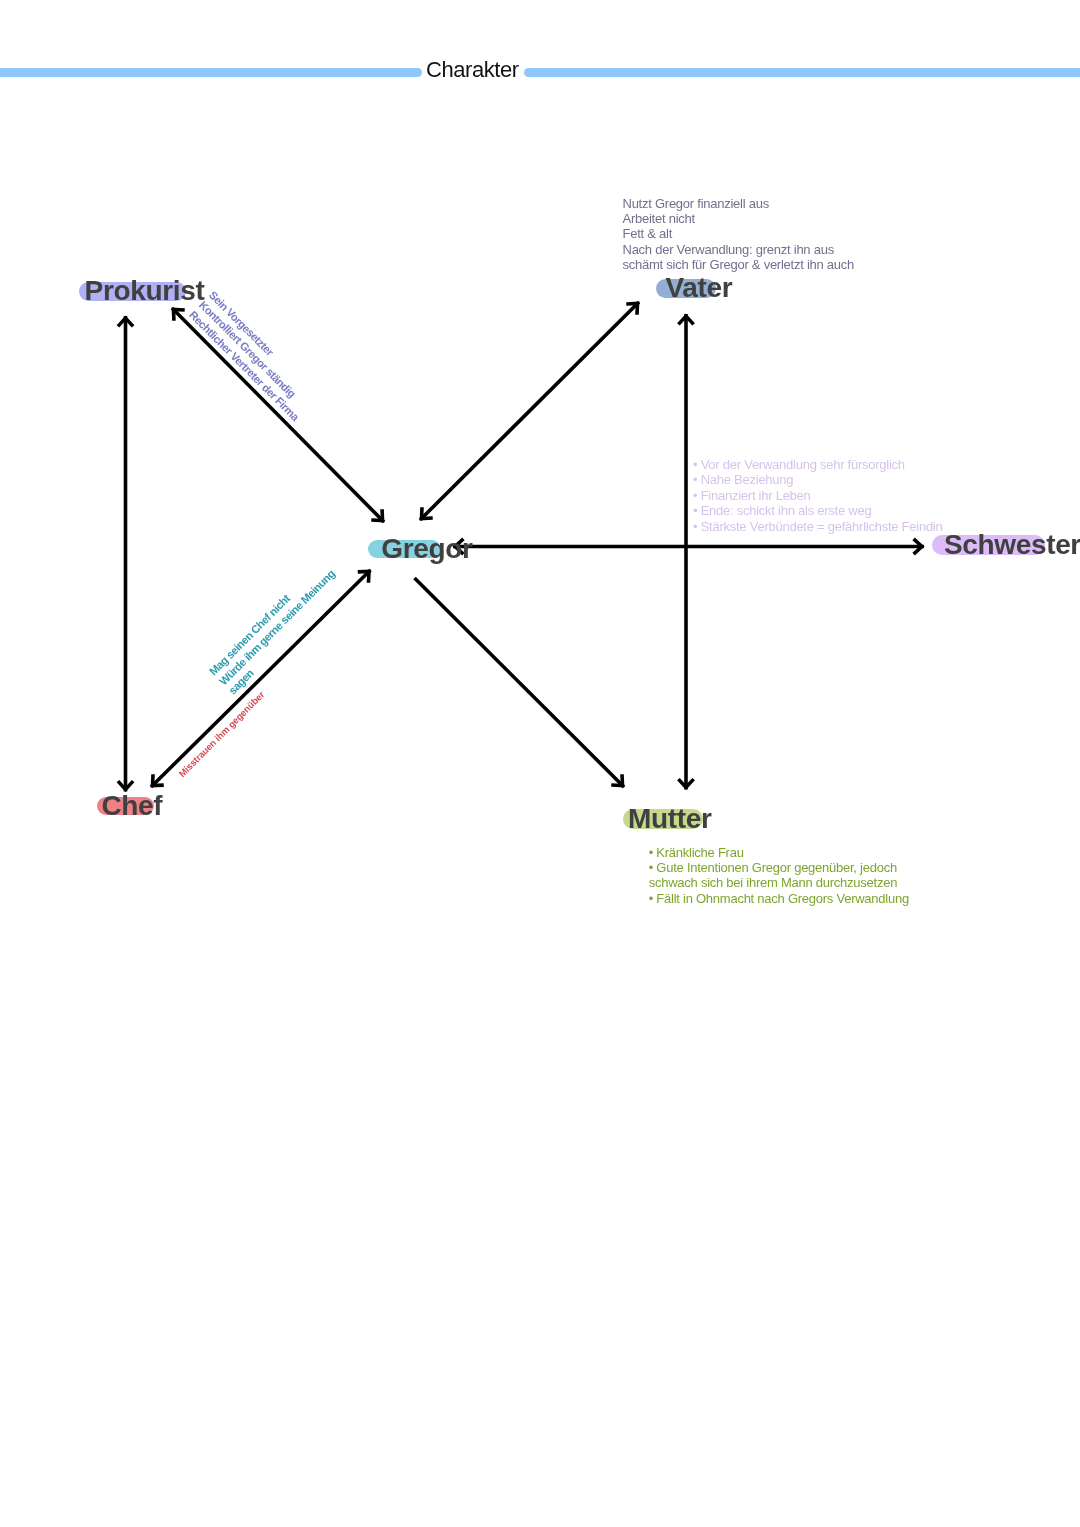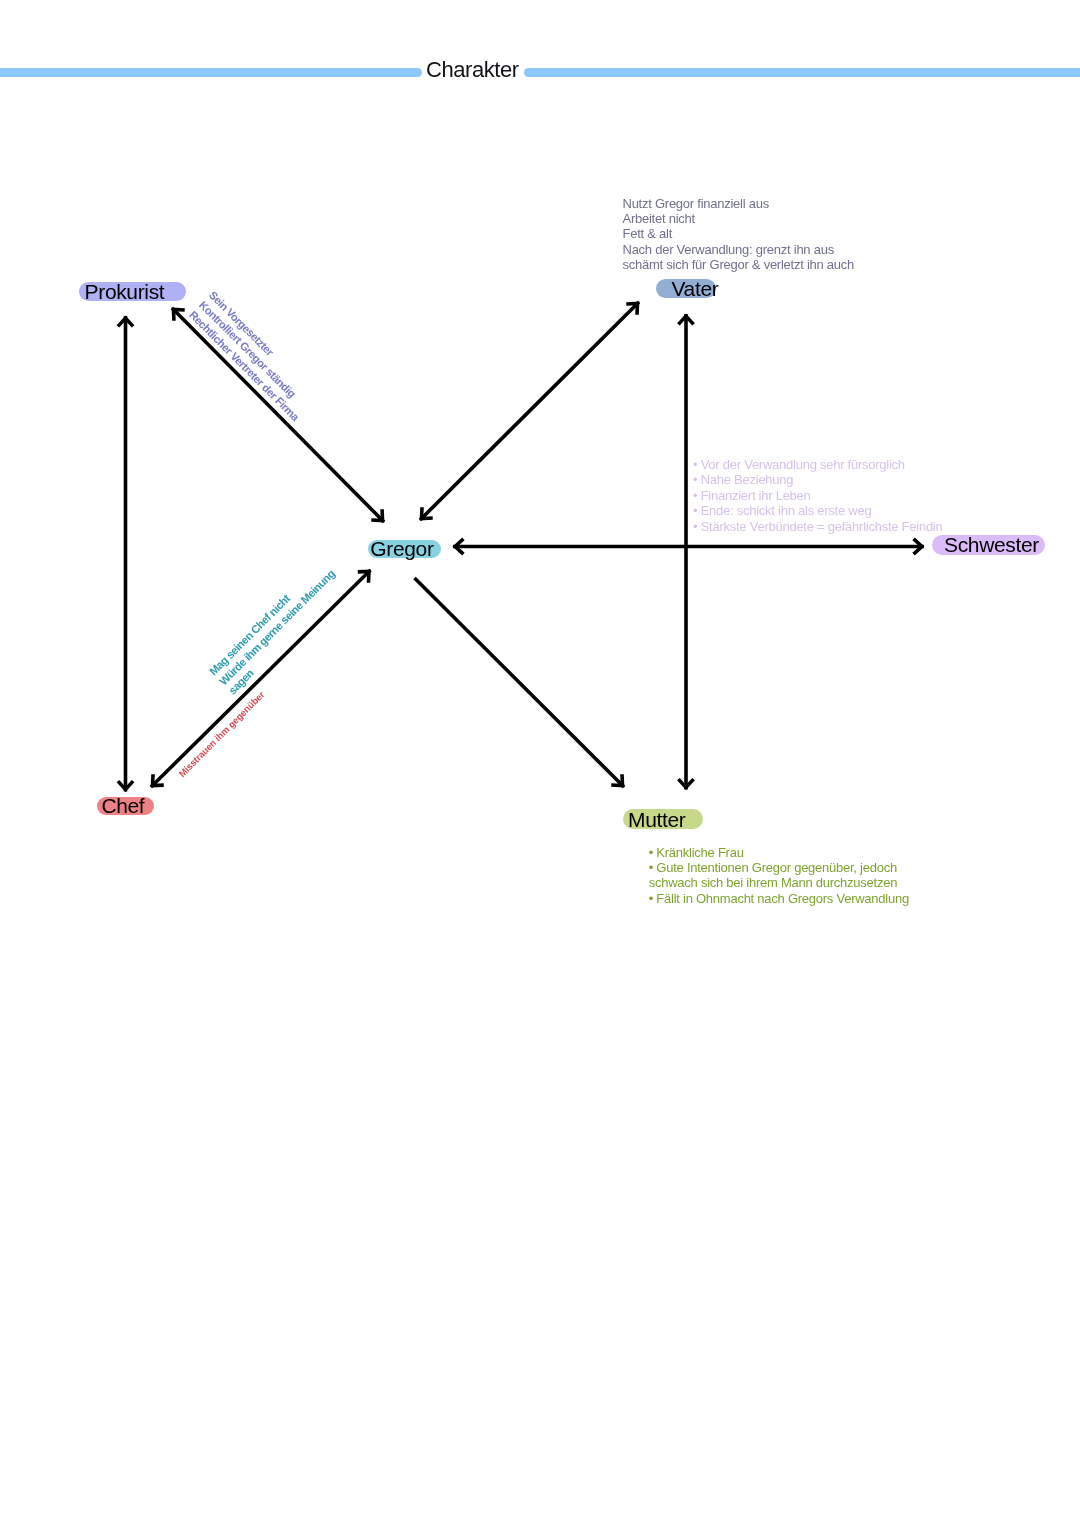--- a/index.html
+++ b/index.html
@@ -5,23 +5,23 @@
 <style>
   html,body{margin:0;padding:0;}
   body{width:1080px;height:1527px;background:#ffffff;
        font-family:"Liberation Sans",sans-serif;overflow:hidden;position:relative;}
   .canvas{position:absolute;left:0;top:0;width:1080px;height:1314px;}
   svg.edges{position:absolute;left:0;top:0;width:1080px;height:1527px;pointer-events:none;}
   .hdr-rule{position:absolute;height:9px;border-radius:4.5px;background:#8cc9fa;top:67.5px;}
   .hdr-title{position:absolute;top:59px;left:426px;
              font-size:22px;letter-spacing:-0.45px;color:#111216;line-height:22px;
              white-space:nowrap;}
-  .node{position:absolute;white-space:nowrap;font-size:21px;letter-spacing:-0.35px;
-        color:#000000;line-height:1;border-radius:10px;display:flex;align-items:center;
-        justify-content:center;box-sizing:border-box;}
+  .node{position:absolute;white-space:nowrap;font-size:28px;letter-spacing:-0.35px;
+        color:#404040;line-height:1;border-radius:10px;display:flex;align-items:center;
+        justify-content:center;box-sizing:border-box;font-weight:bold;}
   .note{position:absolute;font-size:13px;letter-spacing:-0.25px;
         font-family:"Liberation Sans",sans-serif;}
   .nline{white-space:pre;}
   .rot{position:absolute;font-weight:bold;transform-origin:0 0;}
   .rline{white-space:pre;}
 </style>
 </head>
 <body>
 
 <div class="canvas">
@@ -47,22 +47,22 @@
       <path d="M 913.60 554.10 L 921.90 546.50 L 913.60 538.90" fill="none" stroke="#000000" stroke-width="3.6" stroke-linecap="butt" stroke-linejoin="miter"></path>
       <path d="M 463.40 538.90 L 455.10 546.50 L 463.40 554.10" fill="none" stroke="#000000" stroke-width="3.6" stroke-linecap="butt" stroke-linejoin="miter"></path>
       <line x1="151" y1="787" x2="370.5" y2="570" stroke="#000000" stroke-width="3.6" stroke-linecap="butt"></line>
       <path d="M 368.45 582.72 L 369.01 571.48 L 357.76 571.91" fill="none" stroke="#000000" stroke-width="3.6" stroke-linecap="butt" stroke-linejoin="miter"></path>
       <path d="M 153.05 774.28 L 152.49 785.52 L 163.74 785.09" fill="none" stroke="#000000" stroke-width="3.6" stroke-linecap="butt" stroke-linejoin="miter"></path>
       <line x1="414.5" y1="578" x2="624" y2="787" stroke="#000000" stroke-width="3.6" stroke-linecap="butt"></line>
       <path d="M 611.27 785.04 L 622.51 785.52 L 622.00 774.27" fill="none" stroke="#000000" stroke-width="3.6" stroke-linecap="butt" stroke-linejoin="miter"></path>
     </svg>
 
   <div class="node" id="n-prokurist" style="left: 79px; top: 282px; width: 107px; height: 18.5px; padding-left: 5.6px; justify-content: flex-start; background: rgb(176, 176, 245);">Prokurist</div>
-  <div class="node" id="n-vater" style="left: 655.5px; top: 278.5px; width: 60.5px; height: 19px; padding-left: 16px; justify-content: flex-start; background: rgb(146, 174, 210);">Vater</div>
-  <div class="node" id="n-gregor" style="left: 368.3px; top: 539.5px; width: 72.5px; height: 18px; padding-left: 2px; justify-content: flex-start; background: rgb(135, 210, 224); text-align: right;">Gregor</div>
+  <div class="node" id="n-vater" style="left: 655.5px; top: 278.5px; width: 60.5px; height: 19px; padding-left: 10px; justify-content: flex-start; background: rgb(146, 174, 210);">Vater</div>
+  <div class="node" id="n-gregor" style="left: 368.3px; top: 539.5px; width: 72.5px; height: 18px; padding-left: 13px; justify-content: flex-start; background: rgb(135, 210, 224); text-align: right;">Gregor</div>
   <div class="node" id="n-schwester" style="left: 932px; top: 534.5px; width: 113px; height: 20px; padding-left: 12px; justify-content: flex-start; background: rgb(220, 188, 248);">Schwester</div>
   <div class="node" id="n-chef" style="left: 96.8px; top: 796.5px; width: 57px; height: 18.5px; padding-left: 4.6px; justify-content: flex-start; background: rgb(238, 129, 134); text-align: right;">Chef</div>
   <div class="node" id="n-mutter" style="left: 623px; top: 809.4px; width: 79.5px; height: 19.5px; padding-left: 5px; justify-content: flex-start; background: rgb(198, 216, 137);">Mutter</div>
 
   <div class="note" id="note-vater" style="left: 622.5px; top: 195.8px; line-height: 15.3px; color: rgb(112, 113, 142);">
     <div class="nline">Nutzt Gregor finanziell aus</div>
     <div class="nline">Arbeitet nicht</div>
     <div class="nline">Fett &amp; alt</div>
     <div class="nline">Nach der Verwandlung: grenzt ihn aus</div>
     <div class="nline">schämt sich für Gregor &amp; verletzt ihn auch</div>

